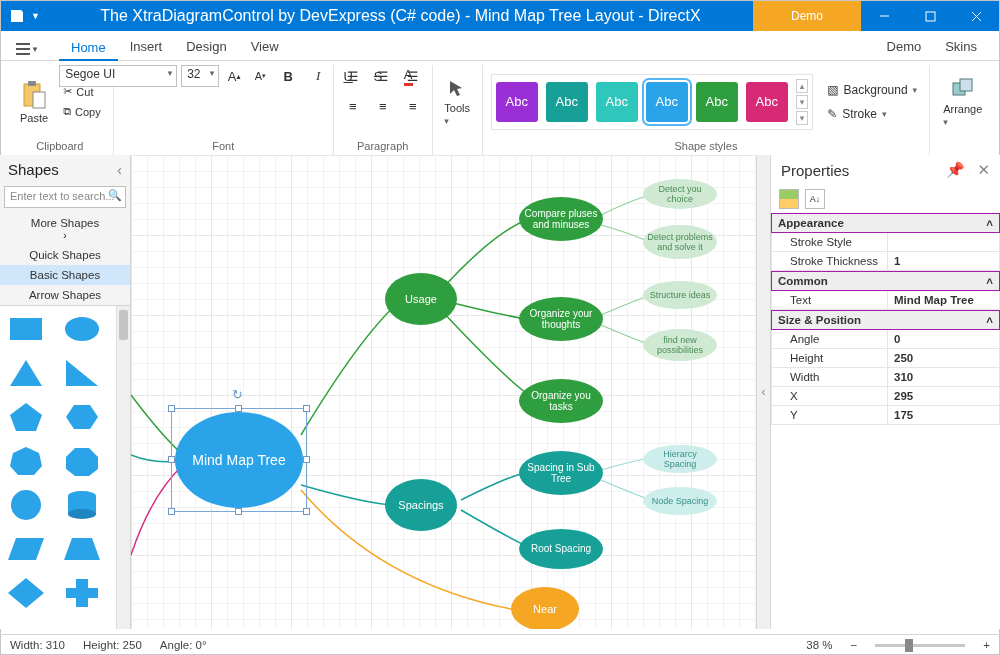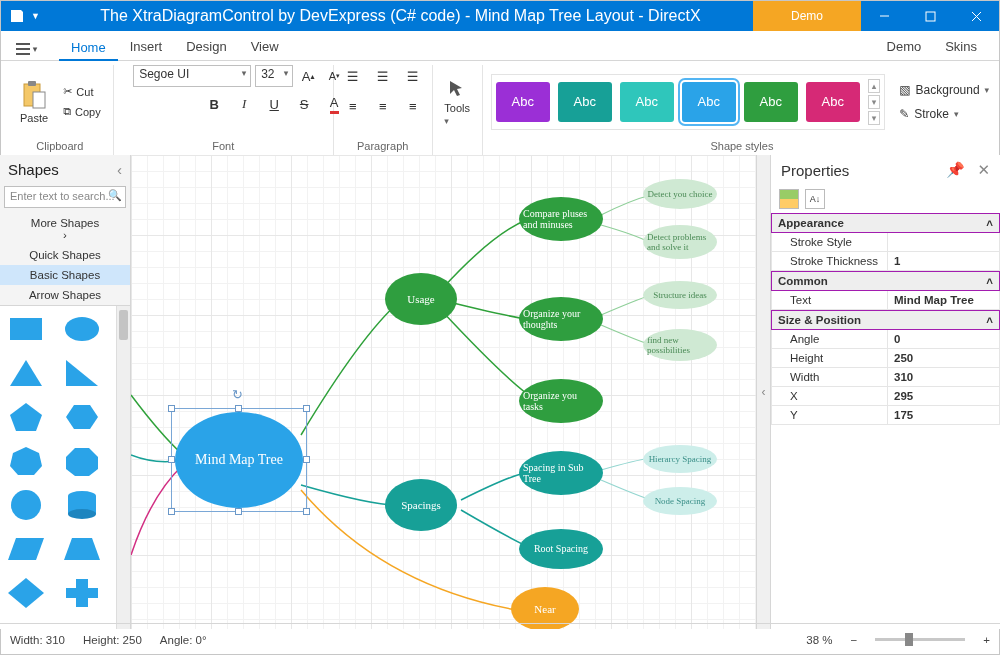--- a/index.html
+++ b/index.html
@@ -27,61 +27,61 @@
 .group:last-child { border-right: none; }
 .group-content { flex: 1; display: flex; align-items: center; gap: 6px; }
 .group-label { font-size: 11px; color: #666; padding: 2px 0 3px; }
 .vbtn { display:flex; flex-direction:column; align-items:center; gap:2px; font-size:11px; padding:3px 5px;}
 .smallbtn { display:flex; align-items:center; gap:4px; font-size:11px; padding:2px 4px;}
 .iconbox { width:16px; height:16px; display:inline-flex; align-items:center; justify-content:center; }
 .fontcombo { height:22px; border:1px solid #bfbfbf; background:#fff; padding:1px 18px 1px 5px; font-size:12px; position:relative;}
 .fontcombo::after{content:"▾"; position:absolute; right:4px; top:2px; font-size:9px; color:#666;}
 .fmt-row { display:flex; gap:8px;}
 .fmt-btn { width:22px; height:22px; display:flex; align-items:center; justify-content:center; font-size:13px;}
-.shape-style { width:54px; height:40px; border-radius:3px; color:#fff; display:flex; align-items:center; justify-content:center; font-size:13px;}
+.shape-style { width:42px; height:40px; border-radius:3px; color:#fff; display:flex; align-items:center; justify-content:center; font-size:13px;}
 .shape-style.sel { outline:2px solid #53b5f3; outline-offset:2px; background:#2aa3e8!important;}
 .bg-row{display:flex; align-items:center; gap:5px; font-size:12px; padding:2px 4px;}
 .dd::after{content:" ▾"; font-size:9px; color:#666;}
 
 
 .main { position:absolute; top:155px; bottom:26px; left:0; right:0; display:flex; }
 .shapes-panel { width:131px; border-right:1px solid #d6d6d6; background:#f4f4f4; display:flex; flex-direction:column;}
 .panel-hdr { display:flex; align-items:center; justify-content:space-between; padding:6px 8px; font-size:15px; color:#222;}
 .search { margin:2px 4px 5px; height:22px; border:1px solid #bfbfbf; background:#fff; position:relative; font-size:11px; color:#888; padding:3px 8px 3px 5px;}
 .search::after{content:"🔍"; position:absolute; right:3px; top:2px; font-size:11px;}
 .cat { padding:4px 8px; font-size:11.5px; cursor:pointer; display:flex; align-items:center; justify-content:space-between;flex-direction:column;}
 .cat.sel{ background:#cfe6fb;}
 .shape-gallery{ flex:1; background:#fff; border-top:1px solid #d6d6d6; overflow:hidden; display:flex;}
 .gal-body{ flex:1; padding:6px; display:grid; grid-template-columns: repeat(2,1fr); gap:10px 8px; align-content:start;}
 .gal-body svg{ width:40px; height:34px;}
 .gal-scroll{ width:14px; background:#efefef; border-left:1px solid #ddd; position:relative;}
 .gal-thumb{ position:absolute; left:2px; right:2px; top:4px; height:30px; background:#c4c4c4; border-radius:2px;}
 
 .canvas-wrap{ flex:1; position:relative; overflow:hidden; background:#fff;}
 .grid { position:absolute; inset:0; background-image:linear-gradient(#e7e7e7 1px,transparent 1px),linear-gradient(90deg,#e7e7e7 1px,transparent 1px),linear-gradient(#f2f2f2 1px,transparent 1px),linear-gradient(90deg,#f2f2f2 1px,transparent 1px); background-size:80px 80px,80px 80px,16px 16px,16px 16px;}
-.node{ position:absolute; border-radius:50%; display:flex; align-items:center; justify-content:center; color:#fff; font-size:11px; line-height:1.15; padding:4px;font-family:Liberation Serif, serif;}
+.node{ position:absolute; border-radius:50%; display:flex; align-items:center; justify-content:center; text-align:center; color:#fff; font-size:11px; line-height:1.15; padding:4px;}
 .sel-handles{ position:absolute; border:1px solid #7aa7d6; pointer-events:none;}
 .sel-handles .h{position:absolute;width:7px;height:7px;background:#fff;border:1px solid #6b98c8;}
 .sel-handles .tl{left:-4px;top:-4px}.sel-handles .tr{right:-4px;top:-4px}.sel-handles .bl{left:-4px;bottom:-4px}.sel-handles .br{right:-4px;bottom:-4px}
 .sel-handles .tm{left:calc(50% - 4px);top:-4px}.sel-handles .bm{left:calc(50% - 4px);bottom:-4px}.sel-handles .ml{left:-4px;top:calc(50% - 4px)}.sel-handles .mr{right:-4px;top:calc(50% - 4px)}
 .rot{position:absolute;left:calc(50% - 7px);top:-22px;font-size:13px;color:#6b98c8;}
 
 .props { width:230px; border-left:1px solid #d6d6d6; background:#fff; display:flex; flex-direction:column;}
 .props-hdr{ display:flex; align-items:center; padding:6px 10px; font-size:15px;}
 .props-hdr .sp{flex:1;}
 .props-tool{ display:flex; gap:6px; padding:4px 8px;}
 .props-tool .pt{ width:20px;height:20px;border:1px solid #bbb; display:flex;align-items:center;justify-content:center;font-size:9px;}
 .pgroup-hdr{ background:#eee; border:1px solid #a21caf; padding:3px 6px; font-weight:600; font-size:11.5px; display:flex; justify-content:space-between;}
 .prow{ display:flex; border:1px solid #e5e5e5; border-top:none;}
 .prow .pn{ width:115px; padding:3px 6px 3px 18px; font-size:11.5px;}
 .prow .pv{ flex:1; padding:3px 6px; font-weight:700; font-size:11.5px; border-left:1px solid #e5e5e5;}
 .collapser{ width:14px; background:#f0f0f0; border-left:1px solid #d6d6d6; display:flex; align-items:center; justify-content:center; color:#888;}
 
 
-.status{ position:absolute; left:0; right:0; bottom:0; height:32px; border-top:1px solid #d6d6d6; display:flex; align-items:center; padding:0 10px; font-size:11.5px; color:#444; gap:18px;}
+.status{ position:absolute; left:0; right:0; bottom:0; height:21px; border-top:1px solid #d6d6d6; display:flex; align-items:center; padding:0 10px; font-size:11.5px; color:#444; gap:18px;}
 .status .sp{flex:1;}
 .zoom-track{ width:90px; height:3px; background:#c8c8c8; position:relative;}
 .zoom-thumb{ position:absolute; top:-5px; width:8px; height:13px; background:#888; left:30px;}
 
 svg.conn{position:absolute; overflow:visible; pointer-events:none;}
 </style>
 </head>
 <body>
 
 <div class="titlebar">
@@ -151,21 +151,21 @@
         <div class="smallbtn">
             <span>⧉</span>
             <span>Copy</span>
           </div>
       </div>
     </div>
     <div class="group-label">Clipboard</div>
   </div>
 
   <div class="group" style="min-width:220px;">
-    <div class="group-content" style="flex-direction:column; align-items:flex-end; gap:6px;margin-left:32px;">
+    <div class="group-content" style="flex-direction:row; align-items:flex-start; gap:6px;margin-left:32px;">
       <div style="display:flex; gap:4px; align-items:center;">
         <div class="fontcombo" style="width:118px;">Segoe UI</div>
         <div class="fontcombo" style="width:38px;">32</div>
         <div class="fmt-btn" style="font-size:13px;">A<span style="font-size:8px;">▴</span></div>
         <div class="fmt-btn" style="font-size:11px;">A<span style="font-size:7px;">▾</span></div>
       </div>
       <div class="fmt-row">
         <div class="fmt-btn" style="font-weight:700;">B</div>
         <div class="fmt-btn" style="font-style:italic;font-family:serif;">I</div>
         <div class="fmt-btn" style="text-decoration:underline;">U</div>

